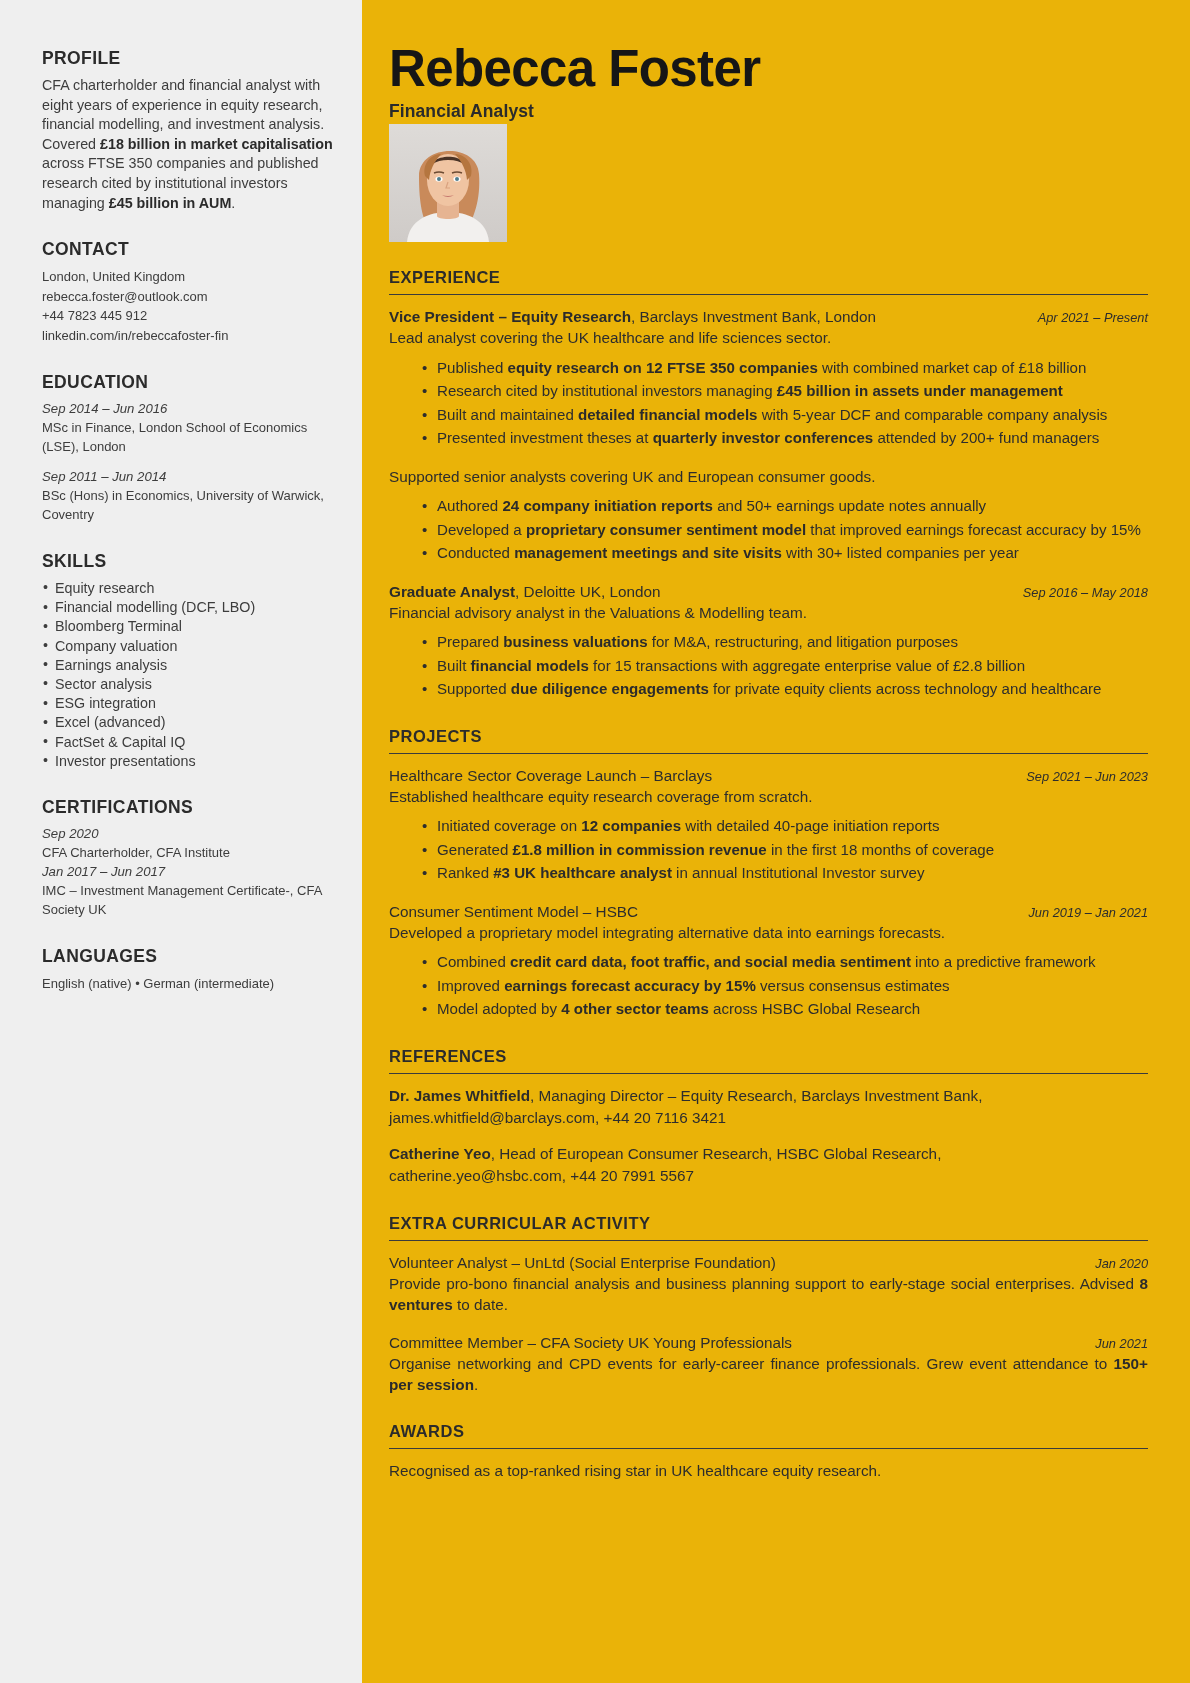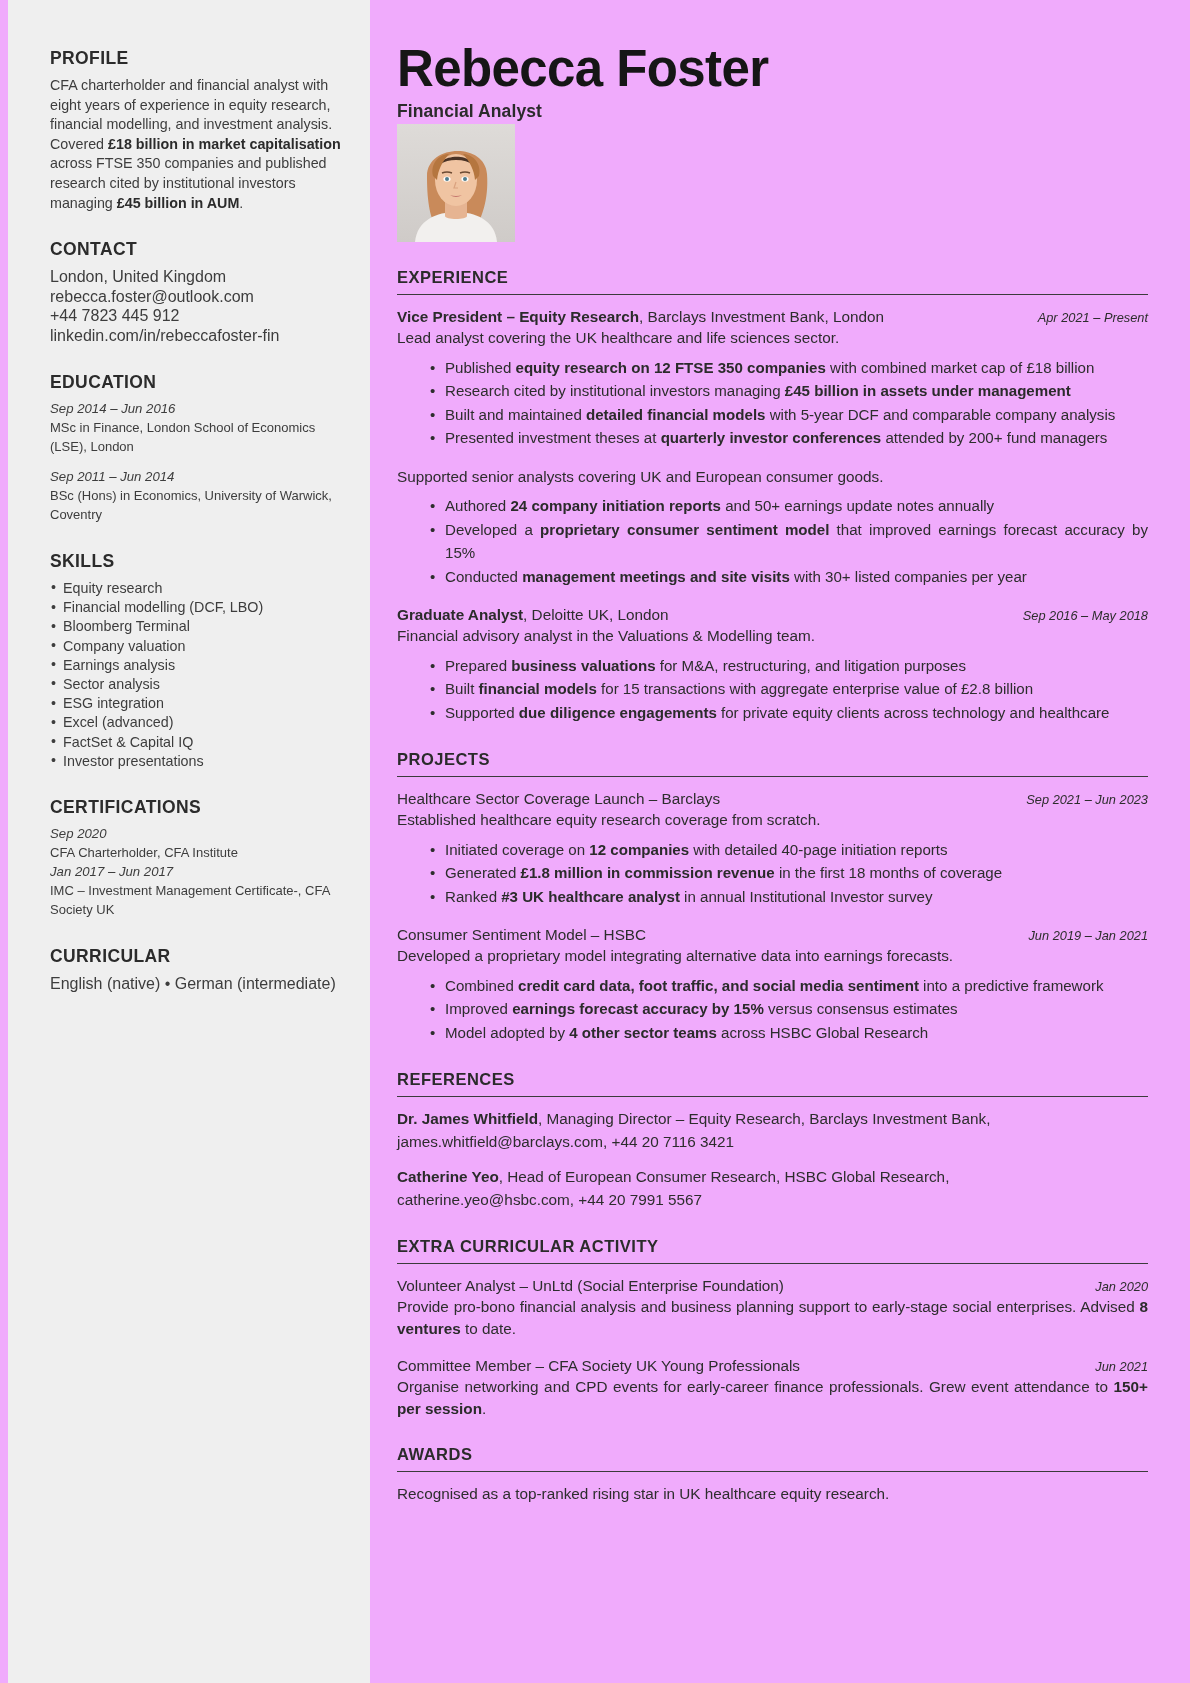--- a/index.html
+++ b/index.html
@@ -7,22 +7,21 @@
     width: 1190px;
     height: 1683px;
     background: #ffffff;
     font-family: "Liberation Sans", sans-serif;
   }
   .page {
     position: relative;
     width: 1190px;
     height: 1683px;
     display: flex;
-    background: #f0abfc;
-    padding-left: 8px;
+    background: #eab308;
   }
 
   
   .sidebar {
     width: 362px;
     min-width: 362px;
     background: #efefef;
     padding: 48px 22px 40px 42px;
     color: #333333;
   }
@@ -33,21 +32,21 @@
     color: #2b2b2b;
     margin-bottom: 7px;
   }
   .side-block { margin-bottom: 26px; }
   .side-p {
     font-size: 14.3px;
     line-height: 19.6px;
     color: #3d3d3d;
   }
   .side-line {
-    font-size: 16px;
+    font-size: 13px;
     line-height: 19.6px;
     color: #3d3d3d;
   }
   .side-date {
     font-size: 13.2px;
     font-style: italic;
     color: #3d3d3d;
     line-height: 18px;
   }
   .side-item { margin-bottom: 11px; }
@@ -239,21 +238,21 @@
             <div class="side-title">CFA Charterholder, CFA Institute</div>
           </div>
           <div>
             <div class="side-date">Jan 2017 – Jun 2017</div>
             <div class="side-title">IMC – Investment Management Certificate-, CFA Society UK</div>
           </div>
         </div>
     </div>
 
     <div class="side-block">
-      <div class="side-h">CURRICULAR</div>
+      <div class="side-h">LANGUAGES</div>
       <div class="side-line">English (native) • German (intermediate)</div>
     </div>
 
   </aside>
 
   <main class="main">
 
     <div class="header-row">
       <div>
         <div class="name">Rebecca Foster</div>

